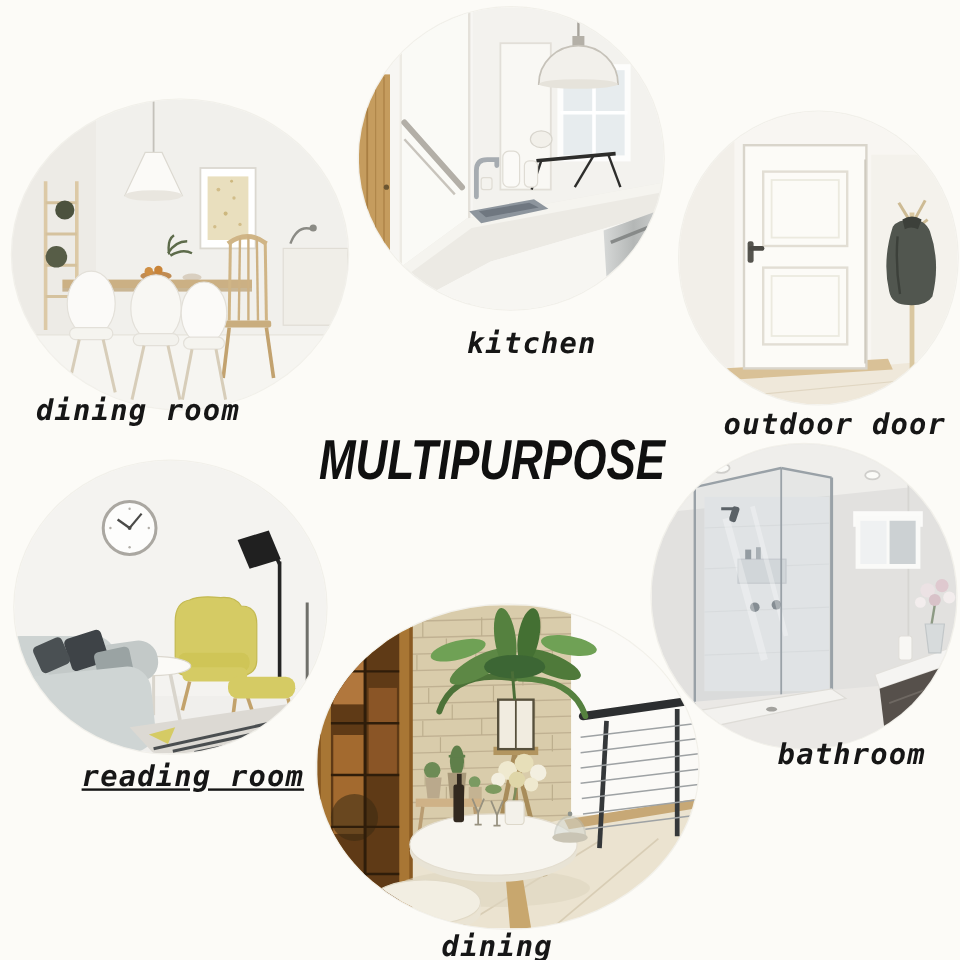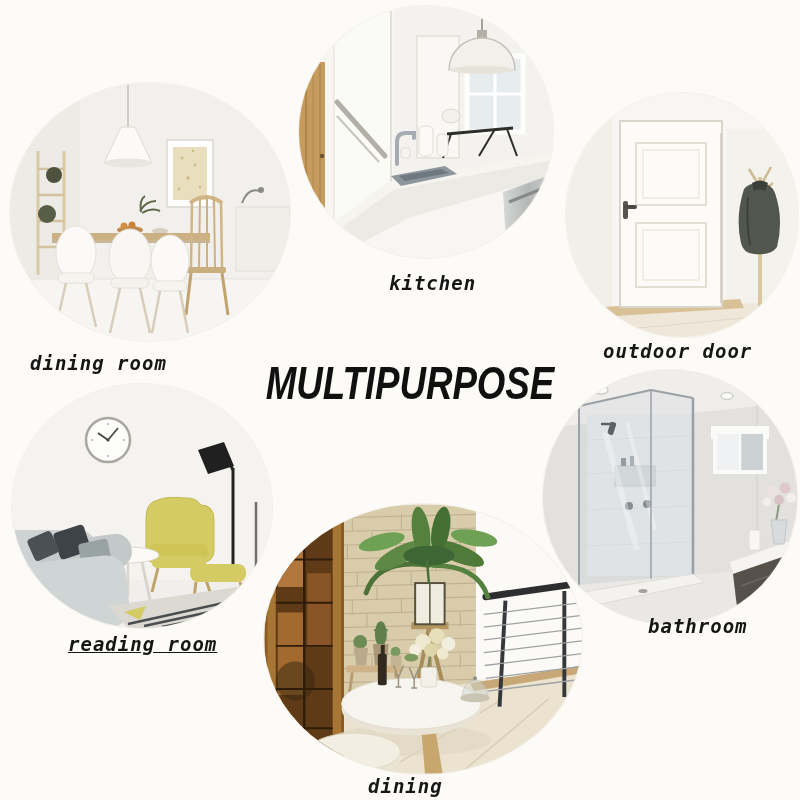--- a/index.html
+++ b/index.html
@@ -6,23 +6,23 @@
   .canvas{position:relative;width:800px;height:800px;background:#fcfbf7;overflow:hidden;
           font-family:"DejaVu Sans Mono",monospace;}
   .photo{position:absolute;border-radius:50%;overflow:hidden;box-shadow:0 0 0 1px rgba(210,206,196,.25);}
   .photo svg{display:block;width:100%;height:100%;}
   .pos-dining  {left:10px;  top:83px;  width:280px; height:258px;}
   .pos-kitchen {left:299px; top:6px;   width:254px; height:252px;}
   .pos-door    {left:566px; top:93px;  width:232px; height:244px;}
   .pos-reading {left:12px;  top:384px; width:260px; height:244px;}
   .pos-balcony {left:264px; top:504px; width:318px; height:270px;}
   .pos-bathroom{left:543px; top:370px; width:254px; height:254px;}
-  .room-label{position:absolute;font-style:italic;font-weight:bold;font-size:19px;
+  .room-label{position:absolute;font-style:italic;font-weight:bold;font-size:24px;
               letter-spacing:1px;color:#161616;white-space:nowrap;}
-  .lbl-dining  {left:30px;  top:352px;text-align:right;}
+  .lbl-dining  {left:30px;  top:328px;text-align:right;}
   .lbl-kitchen {left:389px; top:272px;}
   .lbl-door    {left:603px; top:340px;}
   .lbl-reading {left:68px;  top:633px;text-decoration:underline;}
   .lbl-bathroom{left:624px; top:615px;margin-left:24px;}
   .lbl-balcony {left:368px; top:775px;}
   .title{position:absolute;left:410px;top:359px;margin:0;
          transform:translateX(-50%) scaleX(.78);transform-origin:center top;
          font-family:"Liberation Sans",sans-serif;font-style:italic;font-weight:900;
          font-size:47px;line-height:1;color:#101010;white-space:nowrap;}
 </style>

